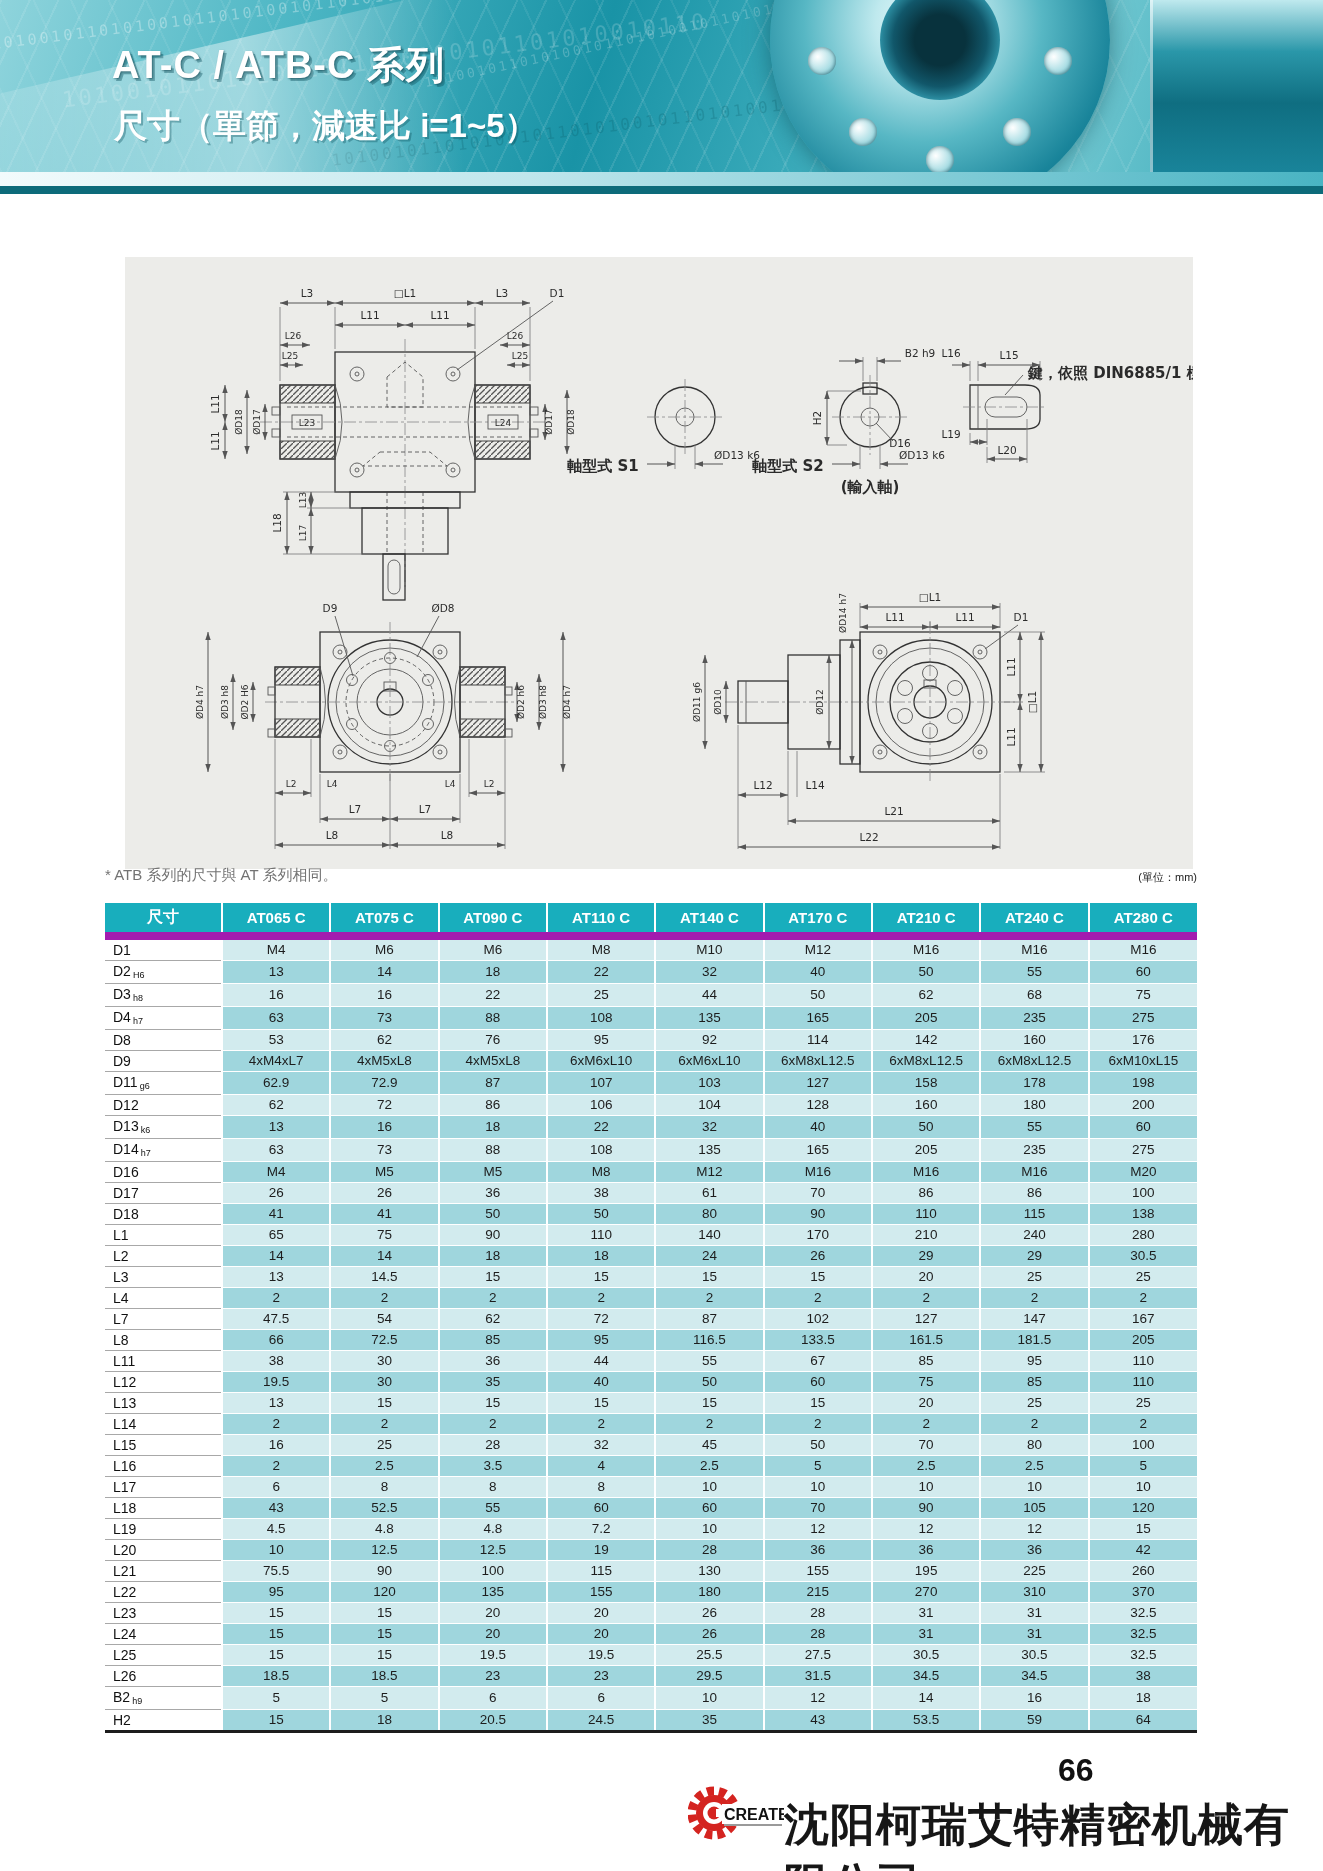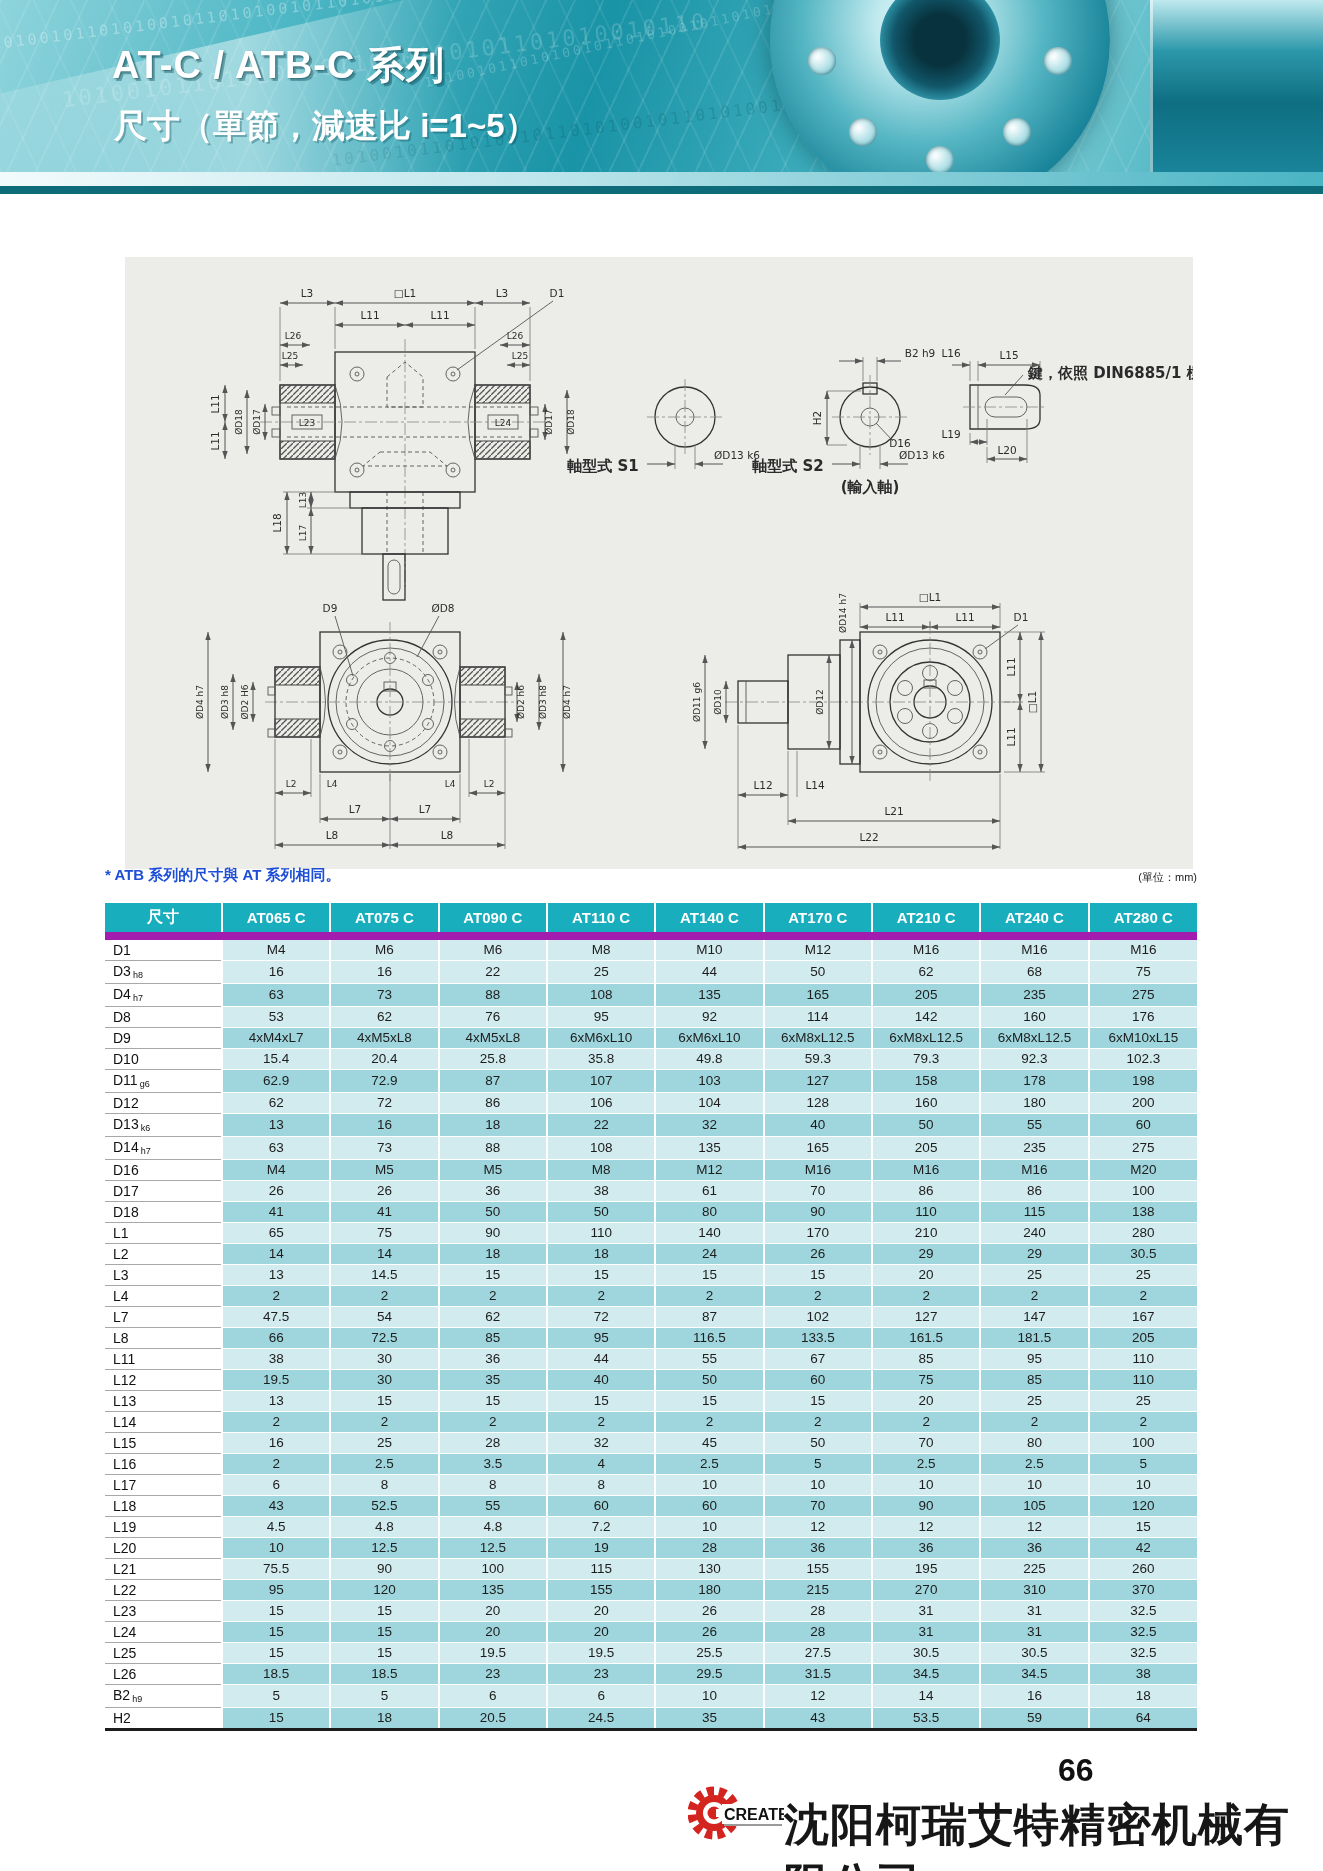--- a/index.html
+++ b/index.html
@@ -44,21 +44,21 @@
   .panel-svg .o{stroke:#333;stroke-width:1.3;fill:none;}
   .panel-svg .thin{stroke:#555;stroke-width:0.9;fill:none;}
   .panel-svg .dash{stroke:#555;stroke-width:0.9;fill:none;stroke-dasharray:4 3;}
   .panel-svg .cl{stroke:#888;stroke-width:0.8;fill:none;stroke-dasharray:12 3 3 3;}
   .panel-svg .dim{stroke:#555;stroke-width:1;fill:none;}
   .panel-svg .ext{stroke:#777;stroke-width:0.8;fill:none;}
   .panel-svg .hatchr{stroke:#444;stroke-width:1;}
 
   
   .notes-row{position:absolute;left:105px;top:866px;width:1092px;display:flex;justify-content:space-between;align-items:flex-end;}
-  .atb-note{color:#1d4ed8;font-size:15px;font-weight:700;}
+  .atb-note{color:#737373;font-size:15px;font-weight:400;}
   .unit-note{color:#222;font-size:11px;}
 
   
   .tblwrap{position:absolute;left:105px;top:903px;width:1092px;}
   table{border-collapse:collapse;table-layout:fixed;width:1092px;border-bottom:3px solid #1c1c1c;}
   col.c0{width:117px;}
   thead th{background:#18aebd;color:#fff;font-size:15px;font-weight:bold;height:29px;border-left:2px solid #fff;border-bottom:8px solid #a21caf;padding:0;}
   thead th.th-dim{border-left:none;font-size:16px;}
   td{font-size:13.5px;line-height:14px;padding:3px 0;}
   td.val{text-align:center;color:#1d1d1d;border-left:2px solid #fff;border-top:1.5px solid #fff;}
@@ -460,20 +460,32 @@
           <td class="val">M4</td>
           <td class="val">M6</td>
           <td class="val">M6</td>
           <td class="val">M8</td>
           <td class="val">M10</td>
           <td class="val">M12</td>
           <td class="val">M16</td>
           <td class="val">M16</td>
           <td class="val">M16</td>
         </tr>
+        <tr class="row-dark">
+          <td class="lab">D2<span class="sub">H6</span></td>
+          <td class="val">13</td>
+          <td class="val">14</td>
+          <td class="val">18</td>
+          <td class="val">22</td>
+          <td class="val">32</td>
+          <td class="val">40</td>
+          <td class="val">50</td>
+          <td class="val">55</td>
+          <td class="val">60</td>
+        </tr>
         <tr class="row-light">
           <td class="lab">D3<span class="sub">h8</span></td>
           <td class="val">16</td>
           <td class="val">16</td>
           <td class="val">22</td>
           <td class="val">25</td>
           <td class="val">44</td>
           <td class="val">50</td>
           <td class="val">62</td>
           <td class="val">68</td>
@@ -507,32 +519,20 @@
           <td class="lab">D9</td>
           <td class="val">4xM4xL7</td>
           <td class="val">4xM5xL8</td>
           <td class="val">4xM5xL8</td>
           <td class="val">6xM6xL10</td>
           <td class="val">6xM6xL10</td>
           <td class="val">6xM8xL12.5</td>
           <td class="val">6xM8xL12.5</td>
           <td class="val">6xM8xL12.5</td>
           <td class="val">6xM10xL15</td>
-        </tr>
-        <tr class="row-light">
-          <td class="lab">D10</td>
-          <td class="val">15.4</td>
-          <td class="val">20.4</td>
-          <td class="val">25.8</td>
-          <td class="val">35.8</td>
-          <td class="val">49.8</td>
-          <td class="val">59.3</td>
-          <td class="val">79.3</td>
-          <td class="val">92.3</td>
-          <td class="val">102.3</td>
         </tr>
         <tr class="row-dark">
           <td class="lab">D11<span class="sub">g6</span></td>
           <td class="val">62.9</td>
           <td class="val">72.9</td>
           <td class="val">87</td>
           <td class="val">107</td>
           <td class="val">103</td>
           <td class="val">127</td>
           <td class="val">158</td>

